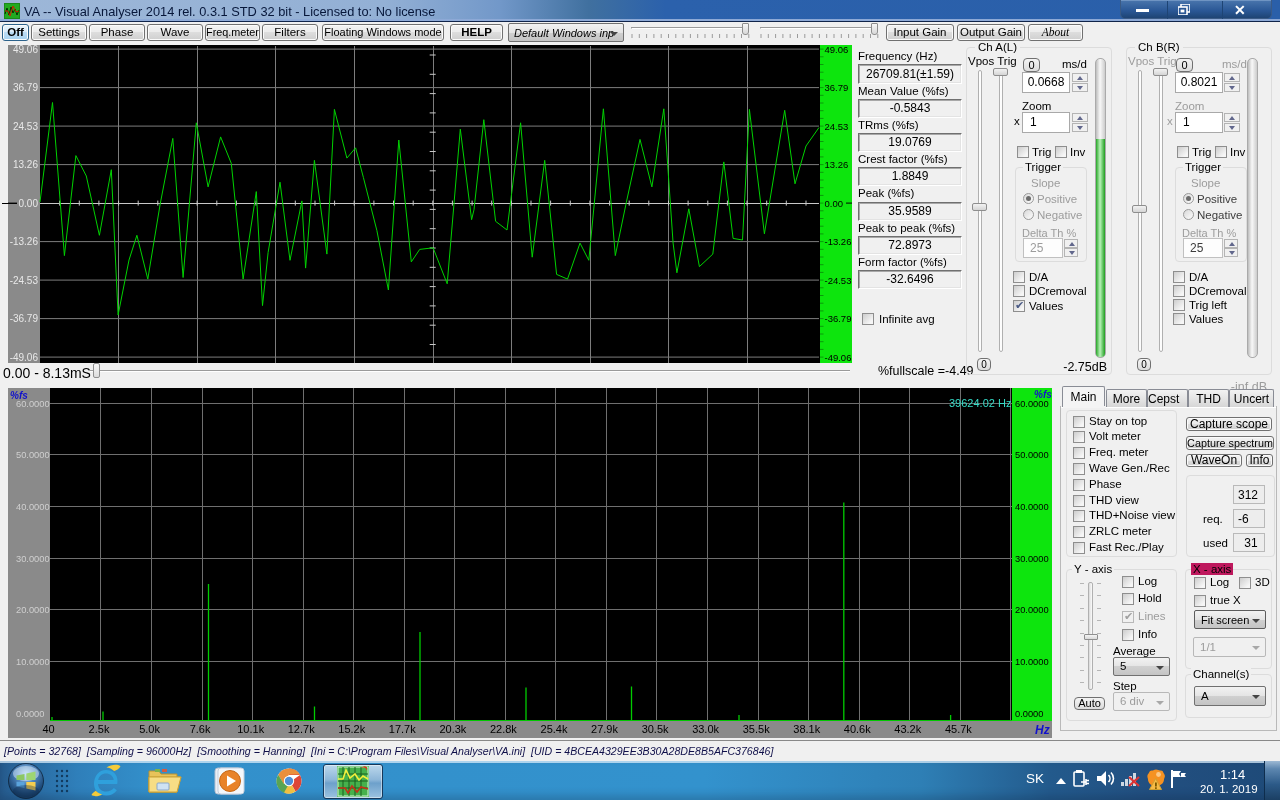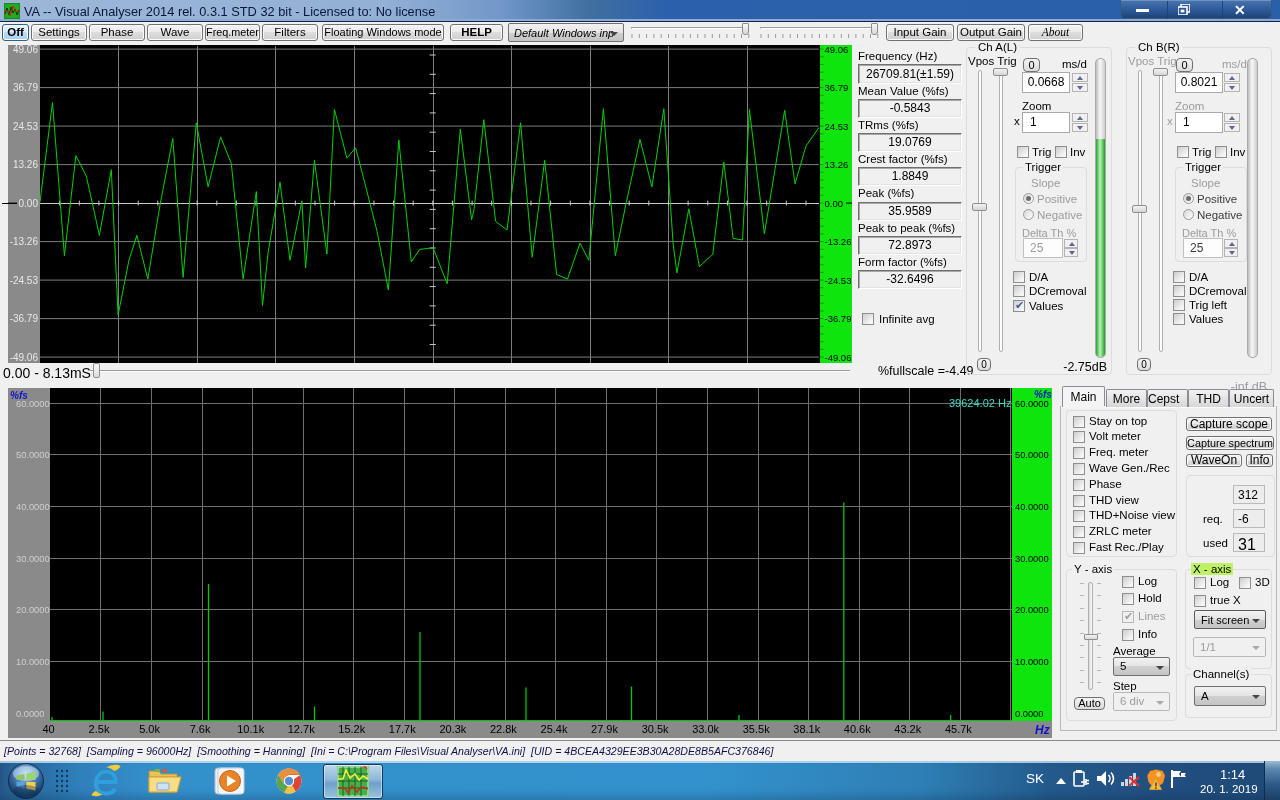--- a/index.html
+++ b/index.html
@@ -525,21 +525,21 @@
 <div class="btn" style="left:1186px;top:417px;width:86px;height:14px;font-size:12px;line-height:12px;">Capture scope</div>
 <div class="btn" style="left:1186px;top:436px;width:88px;height:14px;font-size:10.8px;line-height:12px;">Capture spectrum</div>
 <div class="btn" style="left:1186px;top:454px;width:56px;height:13px;font-size:12px;line-height:11px;">WaveOn</div>
 <div class="btn" style="left:1246px;top:454px;width:27px;height:13px;font-size:12px;line-height:11px;">Info</div>
 <div class="gb" style="left:1186px;top:475px;width:89px;height:82px;border-color:#dcdcdc;"></div>
 <div class="abs t12" style="left:1203px;top:489px;margin-left:32px;">wait</div>
 <div class="abs" style="left:1233px;top:485px;width:32px;height:19px;background:#ededed;border:1px solid #b9b9b9;font-size:12px;padding:2px 0 0 4px;">312</div>
 <div class="abs t12" style="left:1203px;top:513px;">req.</div>
 <div class="abs" style="left:1233px;top:509px;width:32px;height:19px;background:#ededed;border:1px solid #b9b9b9;font-size:12px;padding:2px 0 0 4px;">-6</div>
 <div class="abs t12" style="left:1203px;top:537px;">used</div>
-<div class="abs" style="left:1233px;top:533px;width:32px;height:19px;background:#ededed;border:1px solid #b9b9b9;font-size:16px;padding:2px 0 0 4px;">31</div>
+<div class="abs" style="left:1233px;top:533px;width:32px;height:19px;background:#ededed;border:1px solid #b9b9b9;font-size:12px;padding:2px 0 0 4px;text-align:center;">31</div>
 <div class="gb" style="left:1066px;top:569px;width:111px;height:152px;border-color:#dcdcdc;"></div>
 <div class="abs t12" style="left:1072px;top:563px;background:#f0f0f0;padding:0 2px;">Y - axis</div>
 <div class="abs" style="left:1088px;top:582px;width:5px;height:108px;background:linear-gradient(90deg,#d9d9d9,#fbfbfb);border:1px solid #b0b0b0;border-radius:2px;"></div>
 <div class="abs" style="left:1080px;top:583px;width:4px;height:1px;background:#b5b5b5;"></div>
 <div class="abs" style="left:1097px;top:583px;width:4px;height:1px;background:#b5b5b5;"></div>
 <div class="abs" style="left:1080px;top:595px;width:4px;height:1px;background:#b5b5b5;"></div>
 <div class="abs" style="left:1097px;top:595px;width:4px;height:1px;background:#b5b5b5;"></div>
 <div class="abs" style="left:1080px;top:608px;width:4px;height:1px;background:#b5b5b5;"></div>
 <div class="abs" style="left:1097px;top:608px;width:4px;height:1px;background:#b5b5b5;"></div>
 <div class="abs" style="left:1080px;top:620px;width:4px;height:1px;background:#b5b5b5;"></div>
@@ -568,21 +568,21 @@
       <span style="position:absolute;left:6px;top:2px;">5</span>
       <span class="arr"></span>
     </div>
 <div class="abs t12" style="left:1113px;top:680px;">Step</div>
 <div class="combo dis" style="left:1113px;top:692px;width:57px;height:19px;">
       <span style="position:absolute;left:6px;top:2px;">6 div</span>
       <span class="arr"></span>
     </div>
 <div class="abs" style="left:1074px;top:697px;width:31px;height:13px;border:1px solid #707070;border-radius:4px;background:linear-gradient(180deg,#f4f4f4,#dcdcdc);font-size:11px;text-align:center;line-height:11px;">Auto</div>
 <div class="gb" style="left:1185px;top:569px;width:87px;height:100px;border-color:#dcdcdc;"></div>
-<div class="abs t12" style="left:1191px;top:563px;background:#bef264;padding:0 2px;">X - axis</div>
+<div class="abs t12" style="left:1191px;top:563px;background:#be185d;padding:0 2px;">X - axis</div>
 <div class="cb" style="left:1194px;top:577px;"></div>
 <div class="abs t12" style="left:1210px;top:576px;">Log</div>
 <div class="cb" style="left:1239px;top:577px;"></div>
 <div class="abs t12" style="left:1255px;top:576px;">3D</div>
 <div class="cb" style="left:1194px;top:595px;"></div>
 <div class="abs t12" style="left:1210px;top:594px;">true X</div>
 <div class="combo" style="left:1194px;top:610px;width:72px;height:19px;border-color:#5c5c5c;font-size:11px;">
       <span style="position:absolute;left:6px;top:3px;">Fit screen</span>
       <span class="arr"></span>
     </div>

